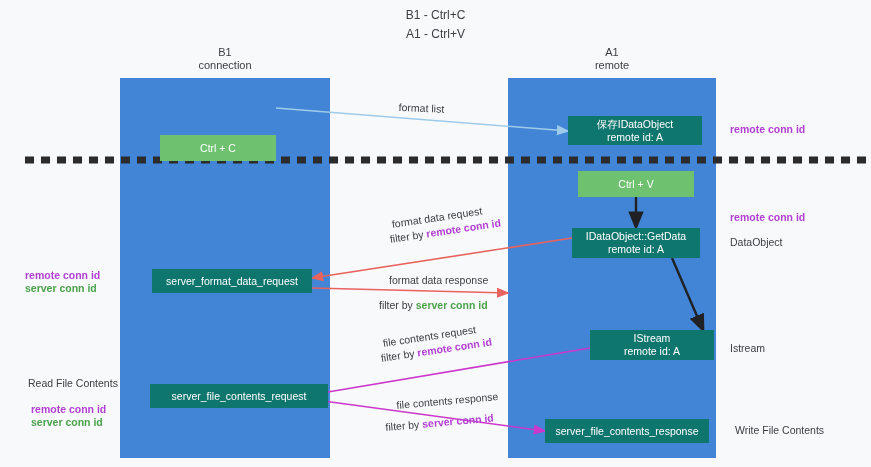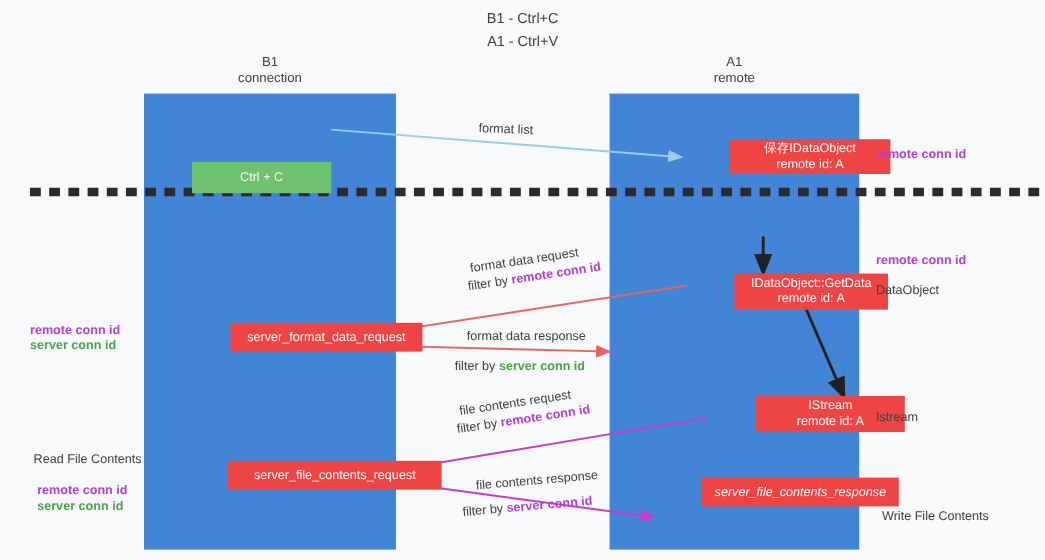--- a/index.html
+++ b/index.html
@@ -16,21 +16,21 @@
   .lane-title{
     position:absolute;text-align:center;font-size:11px;line-height:13px;
     color:#3c4043;white-space:pre-line;
   }
   .node{
     position:absolute;display:flex;align-items:center;justify-content:center;
     text-align:center;color:#ffffff;font-size:10.5px;line-height:13px;
     white-space:pre-line;box-sizing:border-box;padding:2px 4px;
   }
   .node.green{background:#6ec16e;}
-  .node.orange{background:#ef4444;margin-left:40px;}
+  .node.orange{background:#0f766e;}
   .side-label{
     position:absolute;font-size:10.5px;line-height:13px;white-space:pre-line;
   }
   .side-label.plain{color:#3c4043;}
   .side-label.purple{color:#b23fd4;font-weight:bold;}
   .side-label.green{color:#4aa24a;font-weight:bold;}
   .flow-label{
     position:absolute;font-size:10.5px;line-height:13px;color:#3c4043;
     white-space:nowrap;transform-origin:0 0;
   }
@@ -91,33 +91,34 @@
     <line x1="590" y1="348" x2="316" y2="394" stroke="#cc38cc" stroke-width="1.6" marker-end="url(#ah-mag)"></line>
 
     <line x1="316" y1="400" x2="545" y2="431" stroke="#cc38cc" stroke-width="1.6" marker-end="url(#ah-mag)"></line>
   </svg>
 
   <div class="node green" style="left:160px;top:95px;width:116px;height:26px;margin-top:40px;">Ctrl + C</div>
 
   <div class="node orange" style="left:568px;top:116px;width:134px;height:29px;">保存IDataObject
 remote id: A</div>
 
+  <div class="node green" style="left:578px;top:171px;width:116px;height:26px;">Ctrl + V</div>
 
   <div class="node orange" style="left:572px;top:228px;width:128px;height:30px;">IDataObject::GetData
 remote id: A</div>
 
   <div class="node orange" style="left:152px;top:269px;width:160px;height:24px;">server_format_data_request</div>
 
 
   <div class="node orange" style="left:590px;top:330px;width:124px;height:30px;">IStream
 remote id: A</div>
 
   <div class="node orange" style="left:150px;top:384px;width:178px;height:24px;">server_file_contents_request</div>
 
-  <div class="node orange" style="left:545px;top:398px;width:164px;height:24px;font-style:italic;">server_file_contents_response</div>
+  <div class="node orange" style="left:545px;top:419px;width:164px;height:24px;">server_file_contents_response</div>
 
   <div class="flow-label" style="left:399px;top:101px;transform:rotate(2.2deg);">format list</div>
 
   <div class="flow-label" style="left:391px;top:218px;transform:rotate(-8.5deg);">format data request</div>
   <div class="flow-label" style="left:389px;top:233px;transform:rotate(-8.5deg);">
     <span>filter by </span><span class="hl-purple">remote conn id</span>
   </div>
 
   <div class="flow-label" style="left:389px;top:274px;text-align:right;">format data response</div>
   <div class="flow-label" style="left:379px;top:299px;">

